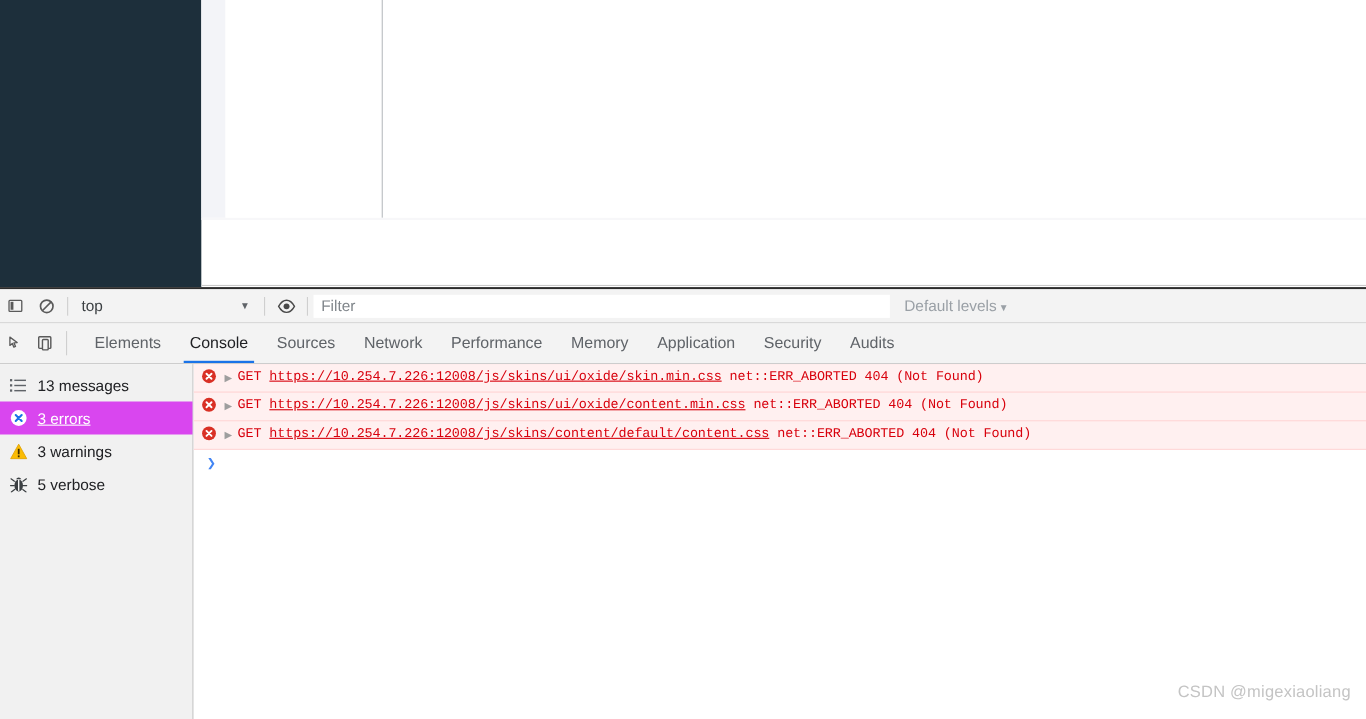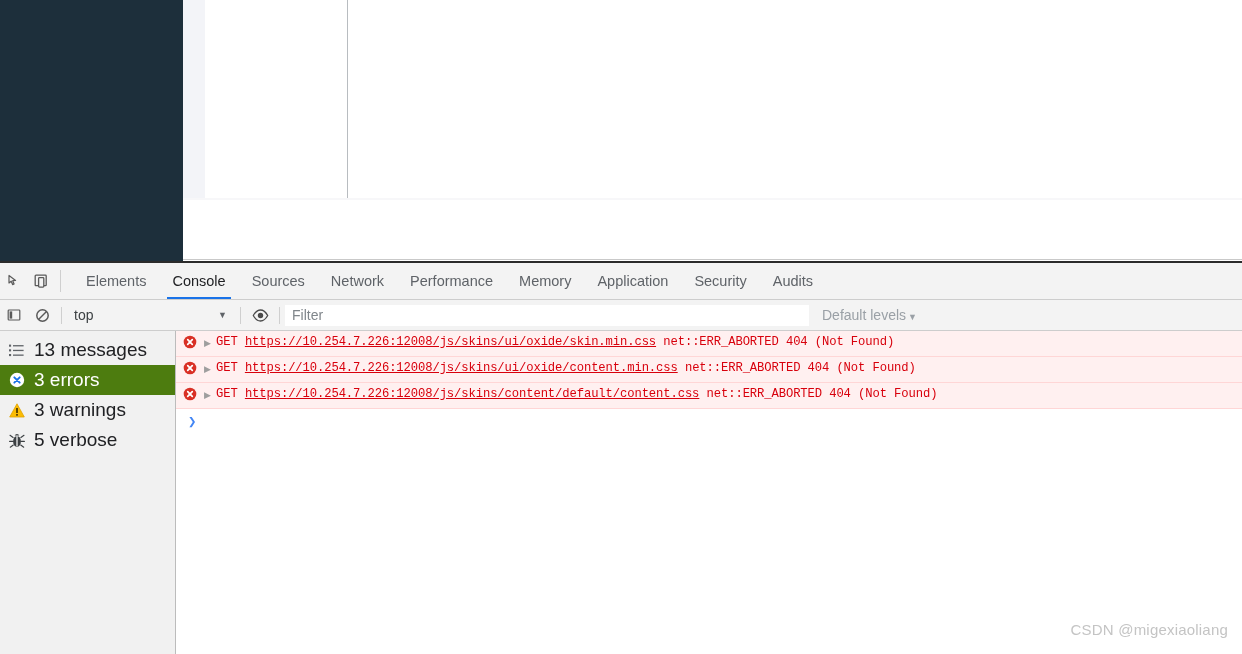--- a/index.html
+++ b/index.html
@@ -209,27 +209,28 @@
     background: #f1f1f1;
     border-right: 1px solid #bcbcbc;
     box-sizing: border-box;
     padding-top: 4px;
   }
   .side-item {
     height: 30px;
     display: flex;
     align-items: center;
     padding-left: 9px;
-    font-size: 19px;
+    font-size: 14px;
     color: #202124;
     cursor: default;
   }
   .side-item.selected {
-    background: #4d7c0f;
+    background: #d946ef;
     color: #ffffff;
+    text-decoration: underline;
   }
   .side-ico {
     width: 25px;
     flex: none;
     display: flex;
     align-items: center;
     justify-content: flex-start;
   }
   .side-ico svg { display: block; }
 
@@ -309,20 +310,52 @@
 <div id="page-area">
   <div id="page-nav"></div>
   <div id="page-gutter"></div>
   <div id="page-panel-a"></div>
   <div id="page-panel-b"></div>
   <div id="page-lower-strip"></div>
   <div id="page-bottom-rule"></div>
 </div>
 
 <div id="devtools">
+
+  <div id="filterbar">
+    <div class="fb-icon">
+      <svg width="14" height="14" viewBox="0 0 14 14">
+        <rect x="1.2" y="2" width="11.6" height="10" rx="0.8" fill="none" stroke="#5a5a5a" stroke-width="1.2"></rect>
+        <rect x="2.6" y="3.4" width="2.6" height="7.2" fill="#5a5a5a"></rect>
+      </svg>
+    </div>
+    <div class="fb-icon">
+      <svg width="15" height="15" viewBox="0 0 15 15">
+        <circle cx="7.5" cy="7.5" r="5.7" fill="none" stroke="#5a5a5a" stroke-width="1.5"></circle>
+        <line x1="3.5" y1="11.5" x2="11.5" y2="3.5" stroke="#5a5a5a" stroke-width="1.5"></line>
+      </svg>
+    </div>
+    <div class="fb-sep"></div>
+    <div id="ctx-select">
+      <span>top</span>
+      <span id="ctx-caret">▼</span>
+    </div>
+    <div class="fb-sep"></div>
+    <div class="fb-icon">
+      <svg width="17" height="17" viewBox="0 0 17 17">
+        <path d="M1.3 8.5 C3.6 4.4 6 3 8.5 3 C11 3 13.4 4.4 15.7 8.5 C13.4 12.6 11 14 8.5 14 C6 14 3.6 12.6 1.3 8.5 Z" fill="none" stroke="#4a4a4a" stroke-width="1.3"></path>
+        <circle cx="8.5" cy="8.5" r="2.7" fill="#4a4a4a"></circle>
+      </svg>
+    </div>
+    <div class="fb-sep"></div>
+    <input id="filter-input" type="text" placeholder="Filter" style="">
+    <div id="levels">
+      <span>Default levels</span><span class="caret">▼</span>
+    </div>
+  </div>
 
   <div id="tabbar">
     <div class="tb-icon">
       <svg width="14" height="14" viewBox="0 0 14 14">
         <path d="M2 1.5 L2 9 L4.2 7.2 L5.6 10.6 L7.1 10 L5.7 6.7 L8.6 6.4 Z" fill="none" stroke="#5a5a5a" stroke-width="1.2" stroke-linejoin="round"></path>
       </svg>
     </div>
     <div class="tb-icon">
       <svg width="17" height="17" viewBox="0 0 17 17">
         <rect x="1.2" y="2.2" width="11" height="10.5" rx="0.8" fill="none" stroke="#5a5a5a" stroke-width="1.3"></rect>
@@ -336,52 +369,20 @@
       <div class="tab">Sources</div>
       <div class="tab">Network</div>
       <div class="tab">Performance</div>
       <div class="tab">Memory</div>
       <div class="tab">Application</div>
       <div class="tab">Security</div>
       <div class="tab">Audits</div>
     </div>
   </div>
 
-  <div id="filterbar">
-    <div class="fb-icon">
-      <svg width="14" height="14" viewBox="0 0 14 14">
-        <rect x="1.2" y="2" width="11.6" height="10" rx="0.8" fill="none" stroke="#5a5a5a" stroke-width="1.2"></rect>
-        <rect x="2.6" y="3.4" width="2.6" height="7.2" fill="#5a5a5a"></rect>
-      </svg>
-    </div>
-    <div class="fb-icon">
-      <svg width="15" height="15" viewBox="0 0 15 15">
-        <circle cx="7.5" cy="7.5" r="5.7" fill="none" stroke="#5a5a5a" stroke-width="1.5"></circle>
-        <line x1="3.5" y1="11.5" x2="11.5" y2="3.5" stroke="#5a5a5a" stroke-width="1.5"></line>
-      </svg>
-    </div>
-    <div class="fb-sep"></div>
-    <div id="ctx-select">
-      <span>top</span>
-      <span id="ctx-caret">▼</span>
-    </div>
-    <div class="fb-sep"></div>
-    <div class="fb-icon">
-      <svg width="17" height="17" viewBox="0 0 17 17">
-        <path d="M1.3 8.5 C3.6 4.4 6 3 8.5 3 C11 3 13.4 4.4 15.7 8.5 C13.4 12.6 11 14 8.5 14 C6 14 3.6 12.6 1.3 8.5 Z" fill="none" stroke="#4a4a4a" stroke-width="1.3"></path>
-        <circle cx="8.5" cy="8.5" r="2.7" fill="#4a4a4a"></circle>
-      </svg>
-    </div>
-    <div class="fb-sep"></div>
-    <input id="filter-input" type="text" placeholder="Filter" style="">
-    <div id="levels">
-      <span>Default levels</span><span class="caret">▼</span>
-    </div>
-  </div>
-
   <div id="console-body">
 
     <div id="sidebar">
 
       <div class="side-item">
         <span class="side-ico">
           <svg width="15" height="13" viewBox="0 0 15 13">
             <rect x="0" y="0.6" width="2.1" height="2.1" fill="#5f6368"></rect>
             <rect x="4" y="1.1" width="10.6" height="1.3" fill="#5f6368"></rect>
             <rect x="0" y="5.3" width="2.1" height="2.1" fill="#5f6368"></rect>

